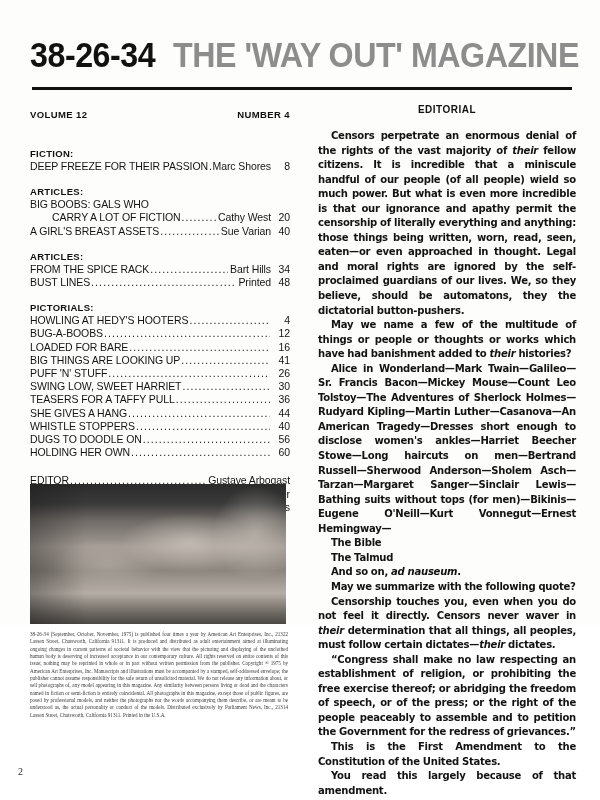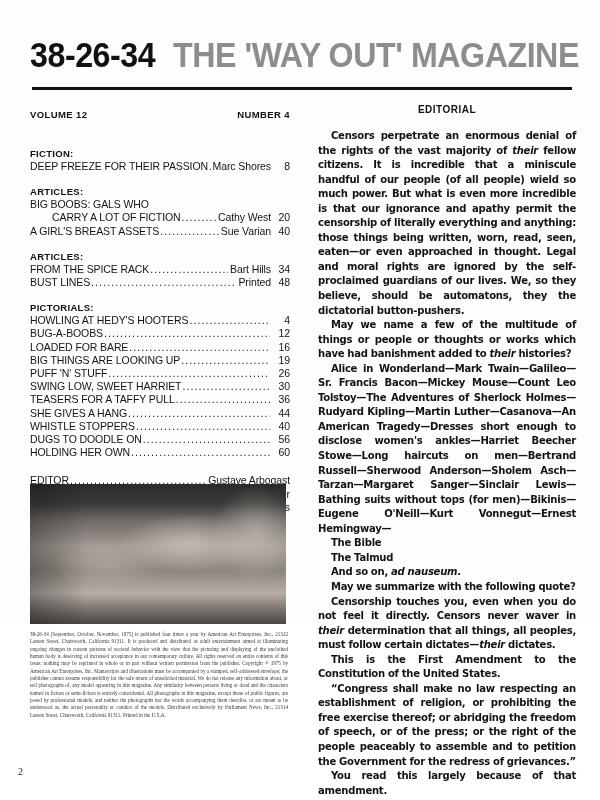--- a/index.html
+++ b/index.html
@@ -265,21 +265,21 @@
             <span class="toc-page">12</span>
           </div>
           <div class="toc-row">
             <span class="toc-title">LOADED FOR BARE</span>
             <span class="toc-dots">..........................................................................................</span>
             <span class="toc-page">16</span>
           </div>
           <div class="toc-row">
             <span class="toc-title">BIG THINGS ARE LOOKING UP</span>
             <span class="toc-dots">..........................................................................................</span>
-            <span class="toc-page">19</span>
+            <span class="toc-page">41</span>
           </div>
           <div class="toc-row">
             <span class="toc-title">PUFF 'N' STUFF</span>
             <span class="toc-dots">..........................................................................................</span>
             <span class="toc-page">26</span>
           </div>
           <div class="toc-row">
             <span class="toc-title">SWING LOW, SWEET HARRIET</span>
             <span class="toc-dots">..........................................................................................</span>
             <span class="toc-page">30</span>
@@ -342,20 +342,20 @@
     <div class="edit-head">EDITORIAL</div>
     <div class="edit-body" id="editorial-root">
         <p>Censors perpetrate an enormous denial of the rights of the vast majority of <i>their</i> fellow citizens. It is incredible that a miniscule handful of our people (of all people) wield so much power. But what is even more incredible is that our ignorance and apathy permit the censorship of literally everything and anything: those things being written, worn, read, seen, eaten—or even approached in thought. Legal and moral rights are ignored by the self-proclaimed guardians of our lives. We, so they believe, should be automatons, they the dictatorial button-pushers.</p>
         <p>May we name a few of the multitude of things or people or thoughts or works which have had banishment added to <i>their</i> histories?</p>
         <p>Alice in Wonderland—Mark Twain—Galileo—Sr. Francis Bacon—Mickey Mouse—Count Leo Tolstoy—The Adventures of Sherlock Holmes—Rudyard Kipling—Martin Luther—Casanova—An American Tragedy—Dresses short enough to disclose women's ankles—Harriet Beecher Stowe—Long haircuts on men—Bertrand Russell—Sherwood Anderson—Sholem Asch—Tarzan—Margaret Sanger—Sinclair Lewis—Bathing suits without tops (for men)—Bikinis—Eugene O'Neill—Kurt Vonnegut—Ernest Hemingway—</p>
         <p>The Bible</p>
         <p>The Talmud</p>
         <p>And so on, <i>ad nauseum</i>.</p>
         <p>May we summarize with the following quote?</p>
         <p>Censorship touches you, even when you do not feel it directly. Censors never waver in <i>their</i> determination that all things, all peoples, must follow certain dictates—<i>their</i> dictates.</p>
+        <p>“Congress shall make no law respecting an establishment of religion, or prohibiting the free exercise thereof; or abridging the freedom of speech, or of the press; or the right of the people peaceably to assemble and to petition the Government for the redress of grievances.”</p>
         <p>This is the First Amendment to the Constitution of the United States.</p>
-        <p>“Congress shall make no law respecting an establishment of religion, or prohibiting the free exercise thereof; or abridging the freedom of speech, or of the press; or the right of the people peaceably to assemble and to petition the Government for the redress of grievances.”</p>
         <p>You read this largely because of that amendment.</p>
         <p>Think about it.</p>
       </div>
   </div>
 
 </div>
 
 </body></html>

